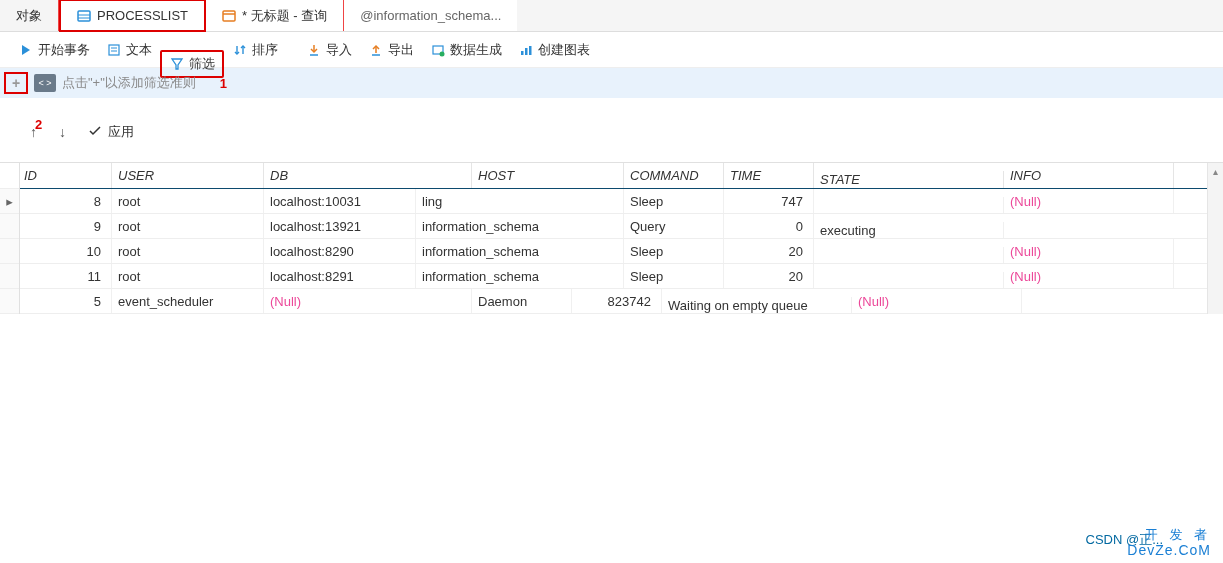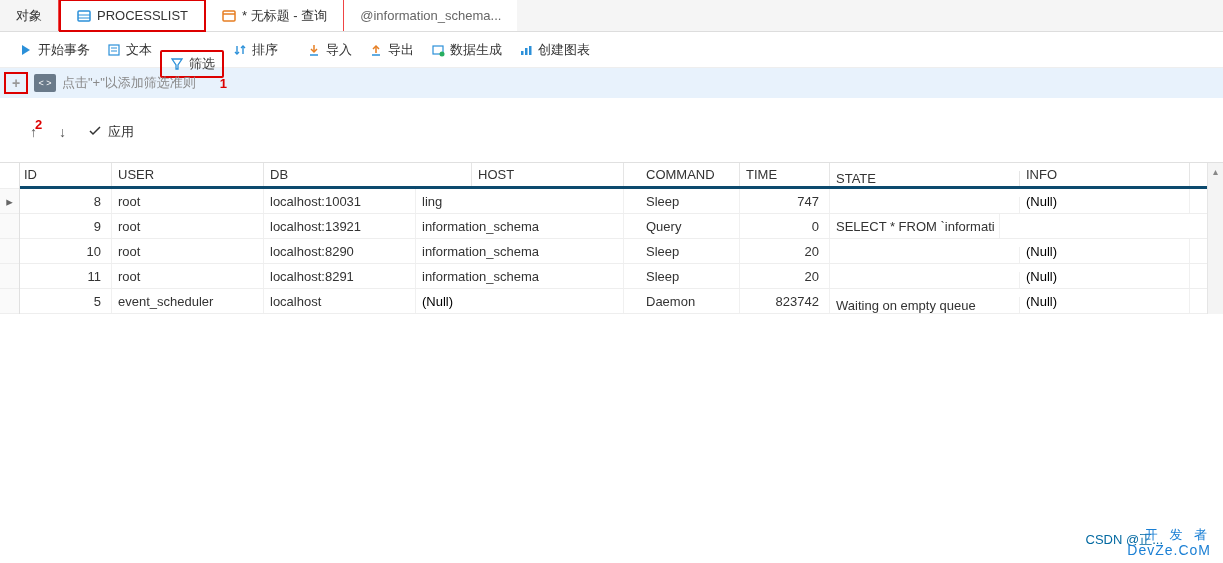--- a/index.html
+++ b/index.html
@@ -21,35 +21,35 @@
 .red-1 { color: #d00; font-weight: bold; margin-left: 18px; }
 .red-2 { color: #d00; font-weight: bold; position: absolute; left: 35px; top: 117px; }
 .action-bar { display: flex; align-items: center; height: 60px; padding: 0 30px; gap: 22px; margin-top: 4px; }
 .action-btn { cursor: pointer; color: #555; font-size: 14px; }
 .check-btn { display: flex; align-items: center; gap: 6px; cursor: pointer; }
 .grid-wrap { border-top: 1px solid #e0e0e0; display: flex; }
 .row-handles { width: 20px; border-right: 1px solid #e0e0e0; }
 .row-handle { height: 25px; border-bottom: 1px solid #eee; display: flex; align-items: center; justify-content: center; color: #666; background: #fafafa; }
 .row-handle.header { height: 26px; background: #fff; }
 .grid { flex: 1; }
-.grid-header { display: flex; height: 26px; border-bottom: 3px solid #0c4a6e; background: #fff; }
+.grid-header { display: flex; height: 26px; border-bottom: 1px solid #0c4a6e; background: #fff; font-style: italic; }
 .grid-header .cell { font-weight: normal; color: #333; }
 .grid-row { display: flex; height: 25px; border-bottom: 1px solid #eee; }
 .cell { padding: 3px 6px; display: flex; align-items: center; overflow: hidden; white-space: nowrap; }
 .col-id { width: 92px; justify-content: flex-end; padding-right: 10px; }
 .grid-header .col-id { justify-content: flex-start; padding-left: 4px; }
 .col-user { width: 152px; }
 .col-host { width: 152px; }
 .col-db { width: 208px; }
-.col-command { width: 100px; margin-left: 16px; }
+.col-command { width: 100px; }
 .col-time { width: 90px; justify-content: flex-end; padding-right: 10px; }
 .grid-header .col-time { justify-content: flex-start; }
 .col-state { width: 190px; margin-top: 8px; }
 .col-info { width: 170px; }
-.null { color: #000000; font-style: normal; }
+.null { color: #ec4899; font-style: normal; }
 .scroll-rail { width: 16px; background: #f4f4f4; border-left: 1px solid #e5e5e5; }
 .scroll-arrow { height: 16px; display: flex; align-items: center; justify-content: center; color: #888; font-size: 10px; }
 .watermark { position: absolute; right: 60px; bottom: 14px; color: #0369a1; font-size: 13px; margin-top: 12px; }
 .logo-text { position: absolute; right: 12px; bottom: 4px; color: #1a7fd4; font-family: "SimSun", serif; font-size: 20px; letter-spacing: 4px; line-height: 1.2; text-align: right; }
 .logo-text .sub { font-size: 14px; letter-spacing: 1px; }
 .cell-sep { border-right: 1px solid #f0f0f0; }
 .grid-header .cell { border-right: 1px solid #e5e5e5; }
 </style>
 </head>
 <body>
@@ -214,21 +214,21 @@
           <div class="cell cell-sep col-state"></div>
           <div class="cell cell-sep col-info null">(Null)</div>
         </div>
         <div class="grid-row">
           <div class="cell cell-sep col-id">9</div>
           <div class="cell cell-sep col-user">root</div>
           <div class="cell cell-sep col-host">localhost:13921</div>
           <div class="cell cell-sep col-db">information_schema</div>
           <div class="cell cell-sep col-command">Query</div>
           <div class="cell cell-sep col-time">0</div>
-          <div class="cell cell-sep col-info">SELECT * FROM `informati</div>
+          <div class="cell cell-sep col-state">executing</div>
         </div>
         <div class="grid-row">
           <div class="cell cell-sep col-id">10</div>
           <div class="cell cell-sep col-user">root</div>
           <div class="cell cell-sep col-host">localhost:8290</div>
           <div class="cell cell-sep col-db">information_schema</div>
           <div class="cell cell-sep col-command">Sleep</div>
           <div class="cell cell-sep col-time">20</div>
           <div class="cell cell-sep col-state"></div>
           <div class="cell cell-sep col-info null">(Null)</div>
@@ -239,21 +239,20 @@
           <div class="cell cell-sep col-host">localhost:8291</div>
           <div class="cell cell-sep col-db">information_schema</div>
           <div class="cell cell-sep col-command">Sleep</div>
           <div class="cell cell-sep col-time">20</div>
           <div class="cell cell-sep col-state"></div>
           <div class="cell cell-sep col-info null">(Null)</div>
         </div>
         <div class="grid-row">
           <div class="cell cell-sep col-id">5</div>
           <div class="cell cell-sep col-user">event_scheduler</div>
-          <div class="cell cell-sep col-host">localhost</div>
           <div class="cell cell-sep col-db null">(Null)</div>
           <div class="cell cell-sep col-command">Daemon</div>
           <div class="cell cell-sep col-time">823742</div>
           <div class="cell cell-sep col-state">Waiting on empty queue</div>
           <div class="cell cell-sep col-info null">(Null)</div>
         </div>
       </div>
   </div>
   <div class="scroll-rail">
     <div class="scroll-arrow">▴</div>

